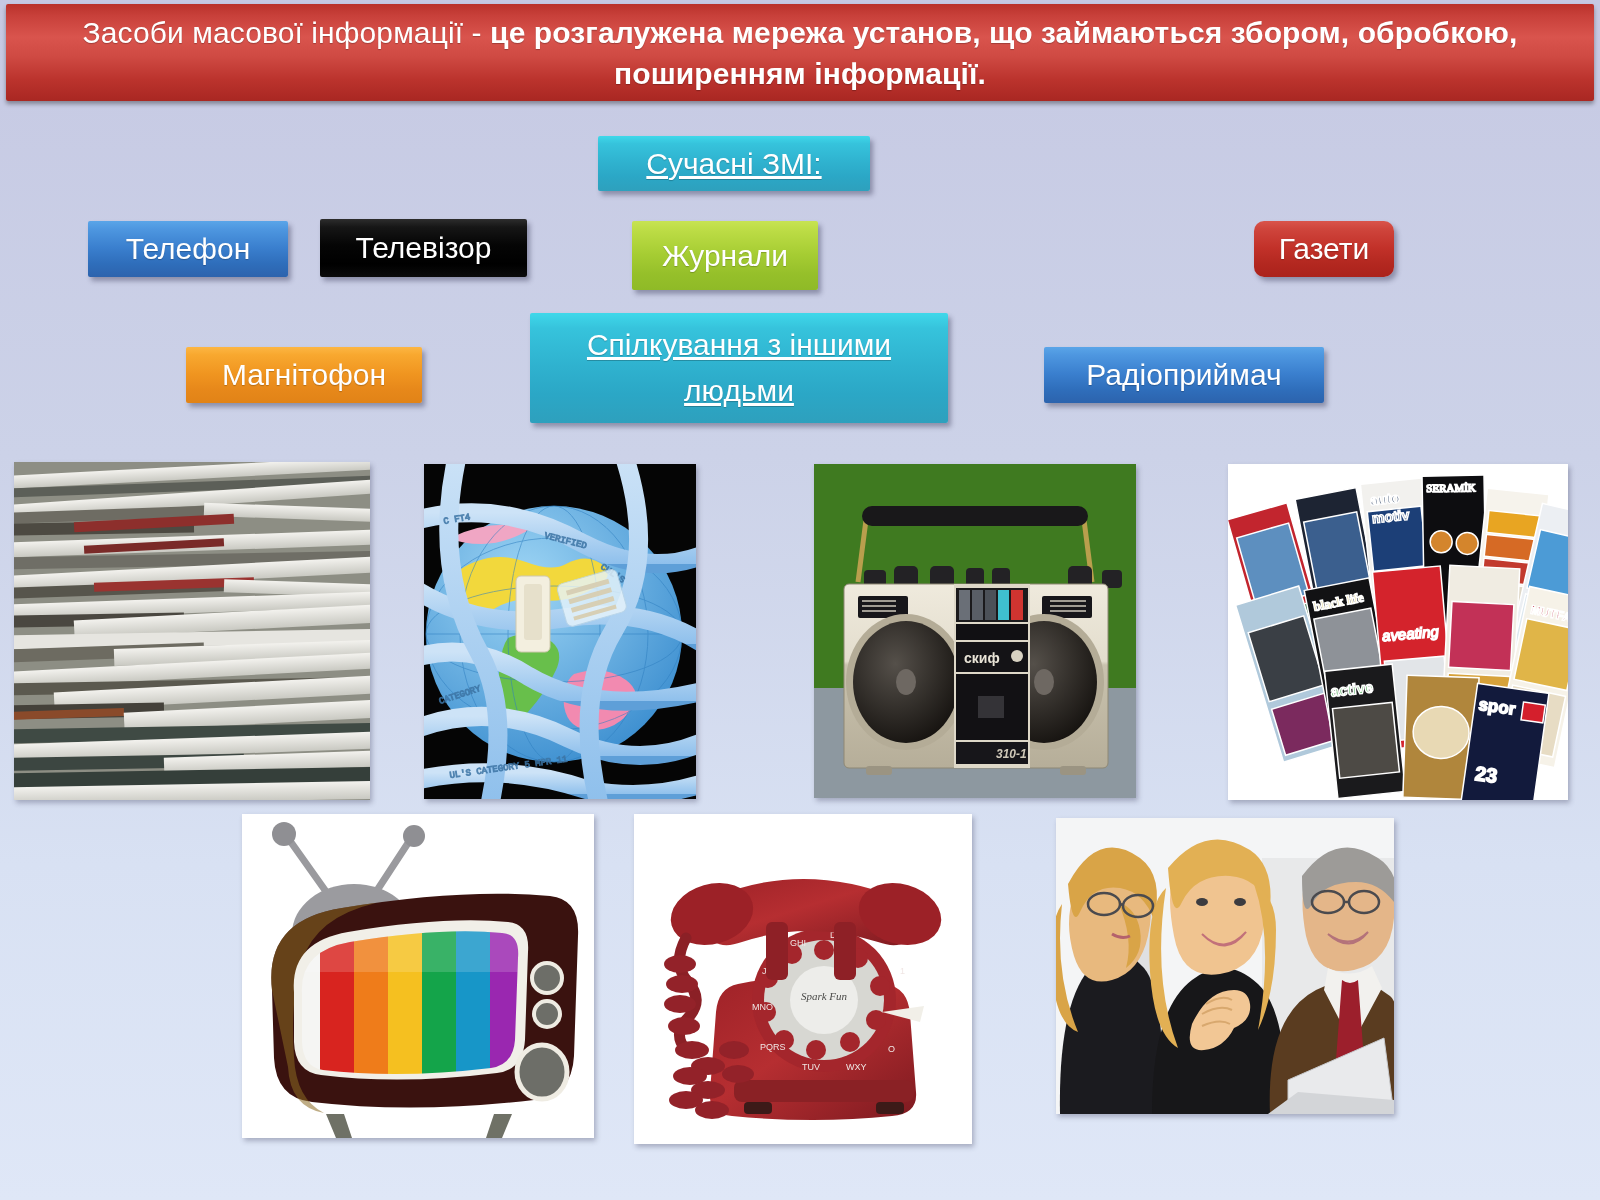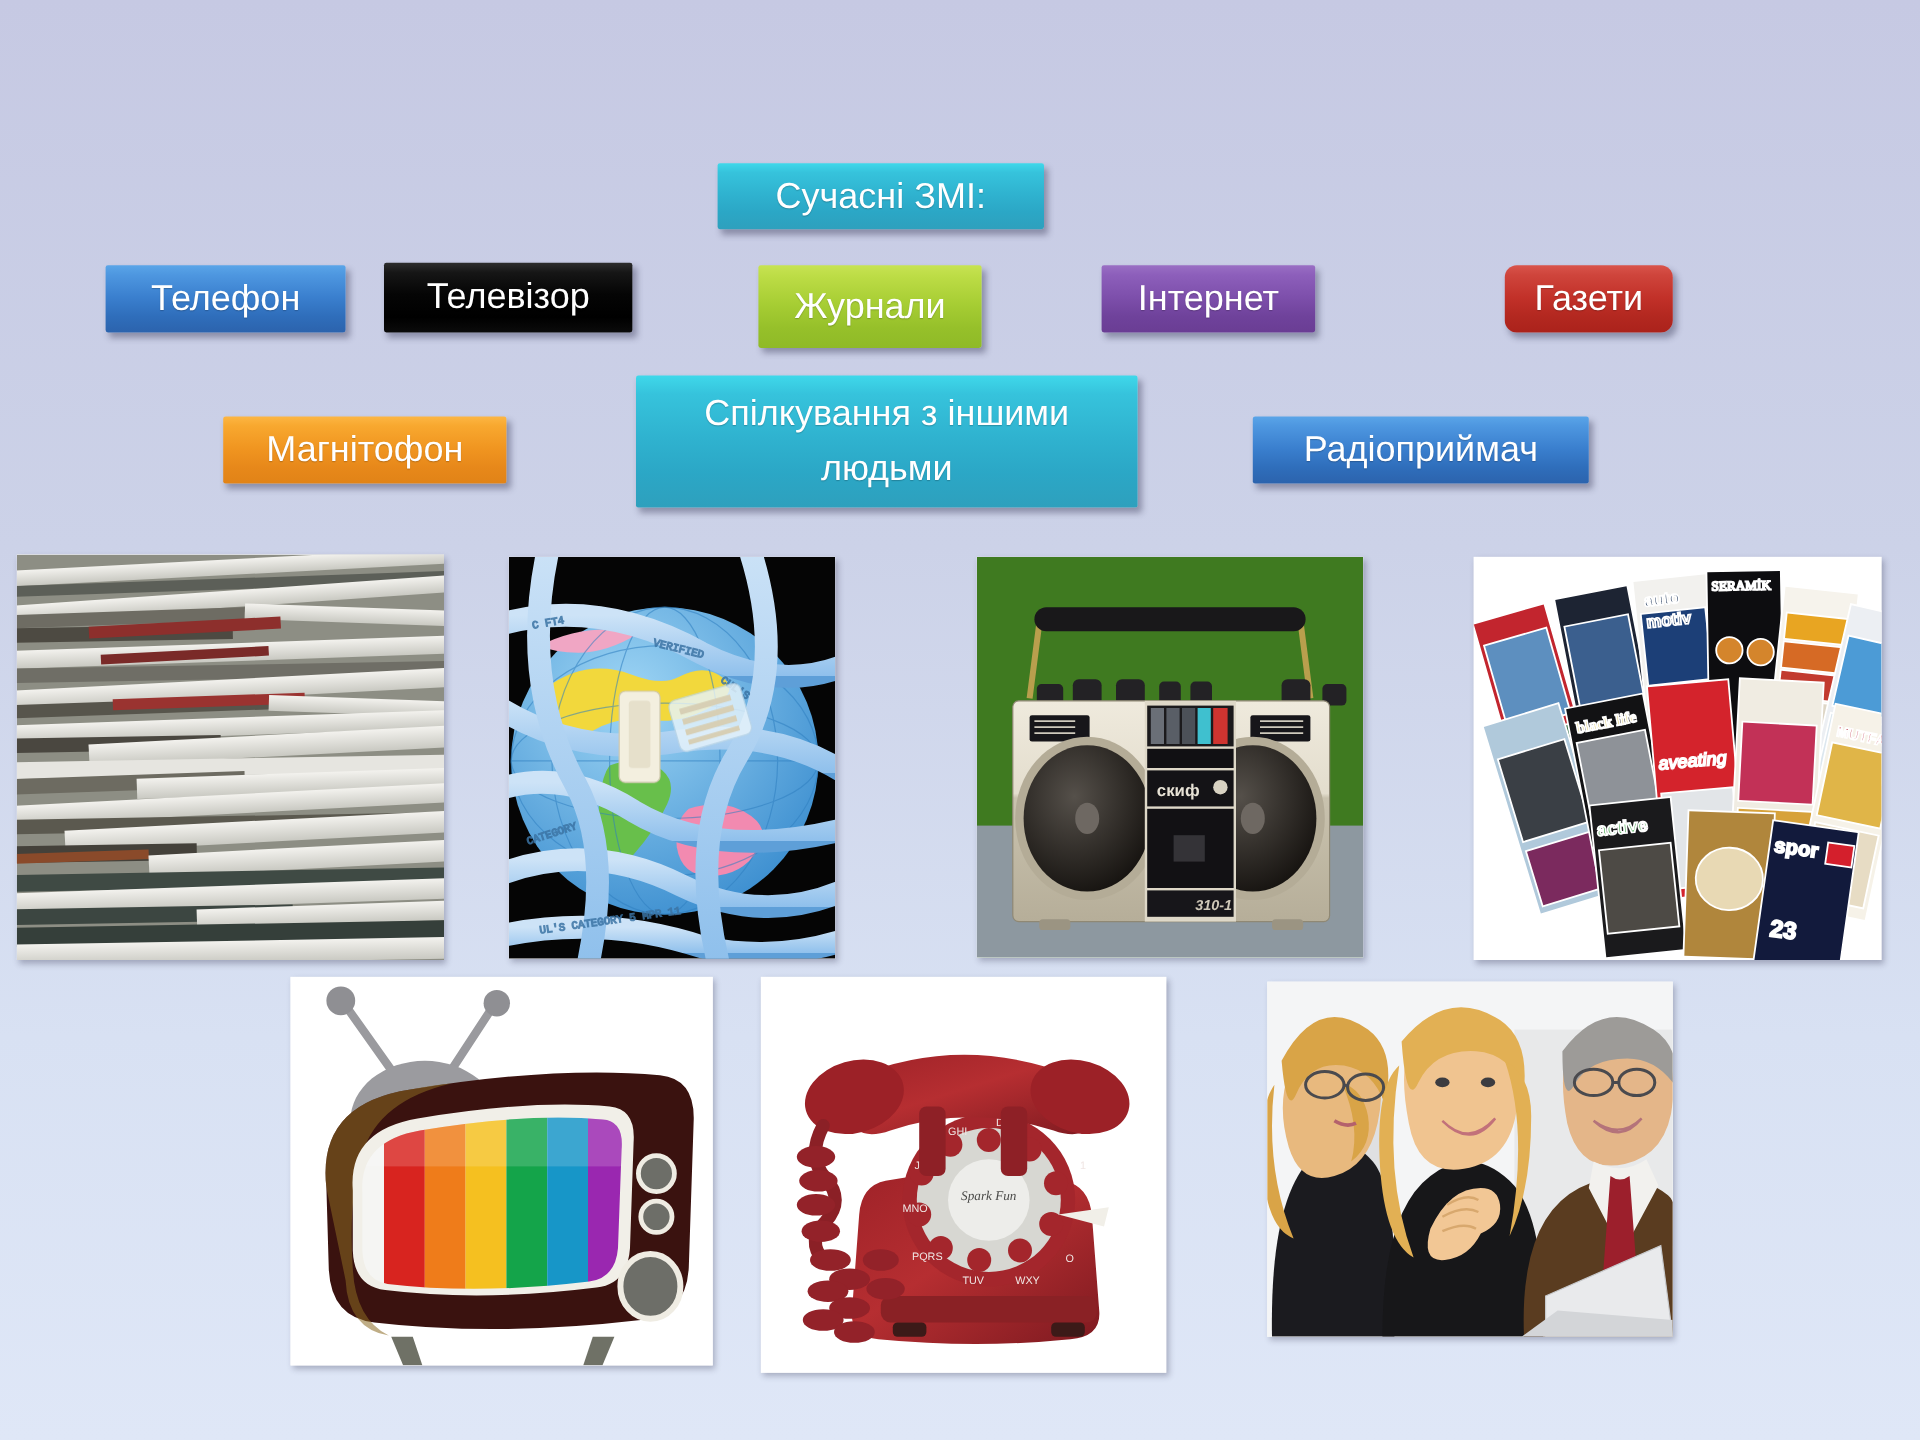--- a/index.html
+++ b/index.html
@@ -34,21 +34,21 @@
     display:flex;align-items:center;justify-content:center;
     text-align:center;color:#ffffff;
     font-size:30px;line-height:36px;
     box-sizing:border-box;
     box-shadow:3px 4px 5px rgba(40,40,70,.38);
     border-radius:2px;
     padding:2px 14px;
     text-shadow:0 1px 1px rgba(0,0,0,.22);
   }
   
-  .sk-cyan{background:linear-gradient(to bottom,#3fd8ea 0%,#36c3dc 14%,#2fb2cf 48%,#2ba7c6 74%,#2ea0bd 100%);}
+  .sk-cyan{background:linear-gradient(to bottom,#3fd8ea 0%,#36c3dc 14%,#2fb2cf 48%,#2ba7c6 74%,#2ea0bd 100%);text-decoration:underline;}
   .sk-blue{background:linear-gradient(to bottom,#5aa5e8 0%,#4e97e0 14%,#3a7fce 48%,#2f6ebb 76%,#2c63ad 100%);}
   .sk-black{background:linear-gradient(to bottom,#2d2d2d 0%,#161616 14%,#050505 45%,#000 78%,#0b0b0b 100%);}
   .sk-green{background:linear-gradient(to bottom,#c7e352 0%,#bcdc45 14%,#a6cd33 48%,#96c02a 76%,#8fba27 100%);}
   .sk-purple{background:linear-gradient(to bottom,#9a6fc4 0%,#8d5fbb 14%,#7d4fab 48%,#6f429b 76%,#6a3d94 100%);}
   .sk-red{background:linear-gradient(to bottom,#d9544b 0%,#cf453c 14%,#c23129 48%,#b32820 76%,#ab221b 100%);border-radius:10px;}
   .sk-orange{background:linear-gradient(to bottom,#fcb643 0%,#f8a82f 14%,#f09520 48%,#e7881a 76%,#e18317 100%);}
 
   
   #chip-suchasni{left:598px;top:136px;width:272px;height:55px;}
   #chip-telefon{left:88px;top:221px;width:200px;height:56px;}
@@ -73,26 +73,30 @@
   #photo-magazines{left:1228px;top:464px;width:340px;height:336px;}
   #photo-tv{left:242px;top:814px;width:352px;height:324px;}
   #photo-phone{left:634px;top:814px;width:338px;height:330px;}
   #photo-people{left:1056px;top:818px;width:338px;height:296px;}
 </style>
 </head>
 <body>
 
 <div class="slide">
 
+  <div class="banner">
+    <div class="banner-text">
+      <span class="lead">Засоби масової інформації -  </span><span class="bold">це розгалужена мережа установ, що займаються збором, обробкою, поширенням інформації.</span>
+    </div>
+  </div>
 
   <div class="chip sk-cyan" id="chip-suchasni">Сучасні ЗМІ:</div>
   <div class="chip sk-blue" id="chip-telefon">Телефон</div>
   <div class="chip sk-black" id="chip-televizor">Телевізор</div>
   <div class="chip sk-green" id="chip-zhurnaly">Журнали</div>
-  <div class="chip sk-purple" id="chip-internet">Інтернет</div>
   <div class="chip sk-red" id="chip-hazety">Газети</div>
   <div class="chip sk-orange" id="chip-mahnitofon">Магнітофон</div>
   <div class="chip sk-cyan" id="chip-spilkuvannia">
     <span>Спілкування з іншими</span>
     <span>людьми</span>
   </div>
   <div class="chip sk-blue" id="chip-radio">Радіоприймач</div>
 
   <div class="photo" id="photo-newspapers">
     <svg viewBox="0 0 356 338" preserveAspectRatio="none">

